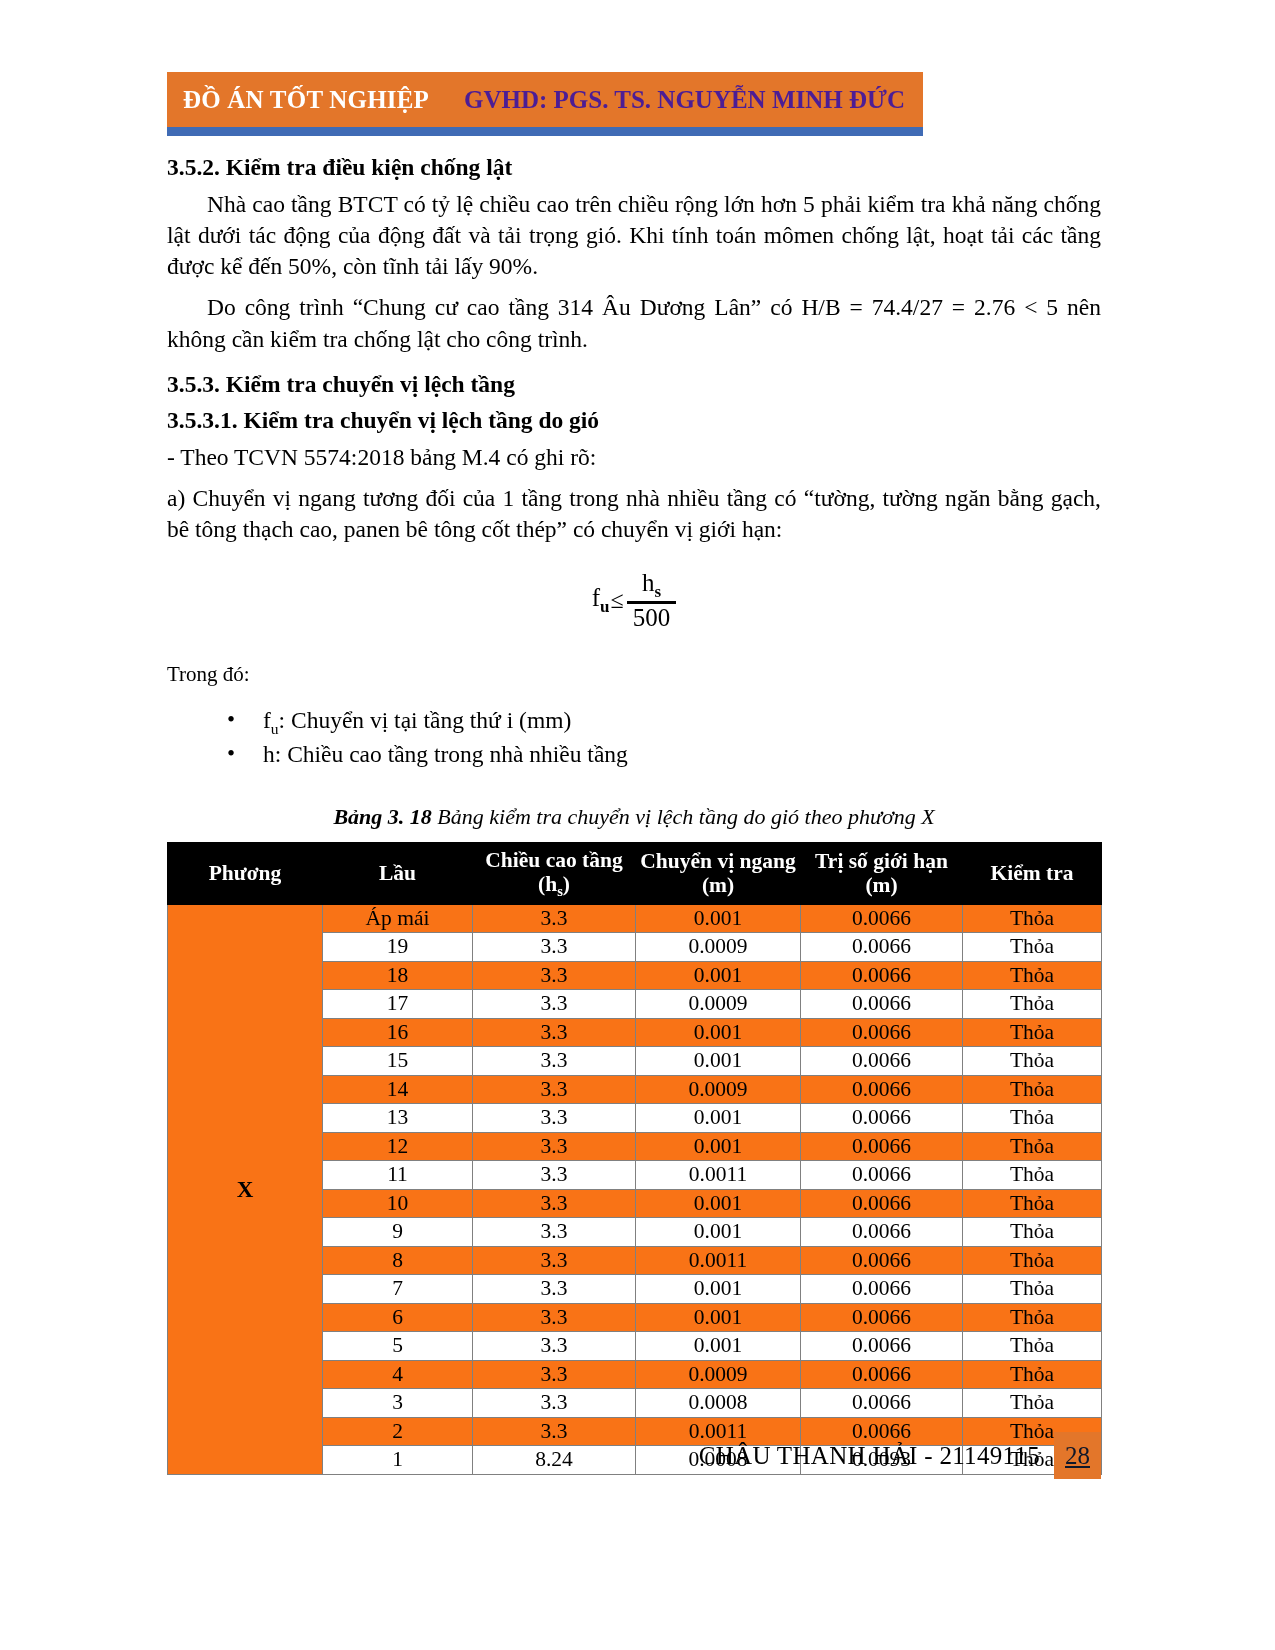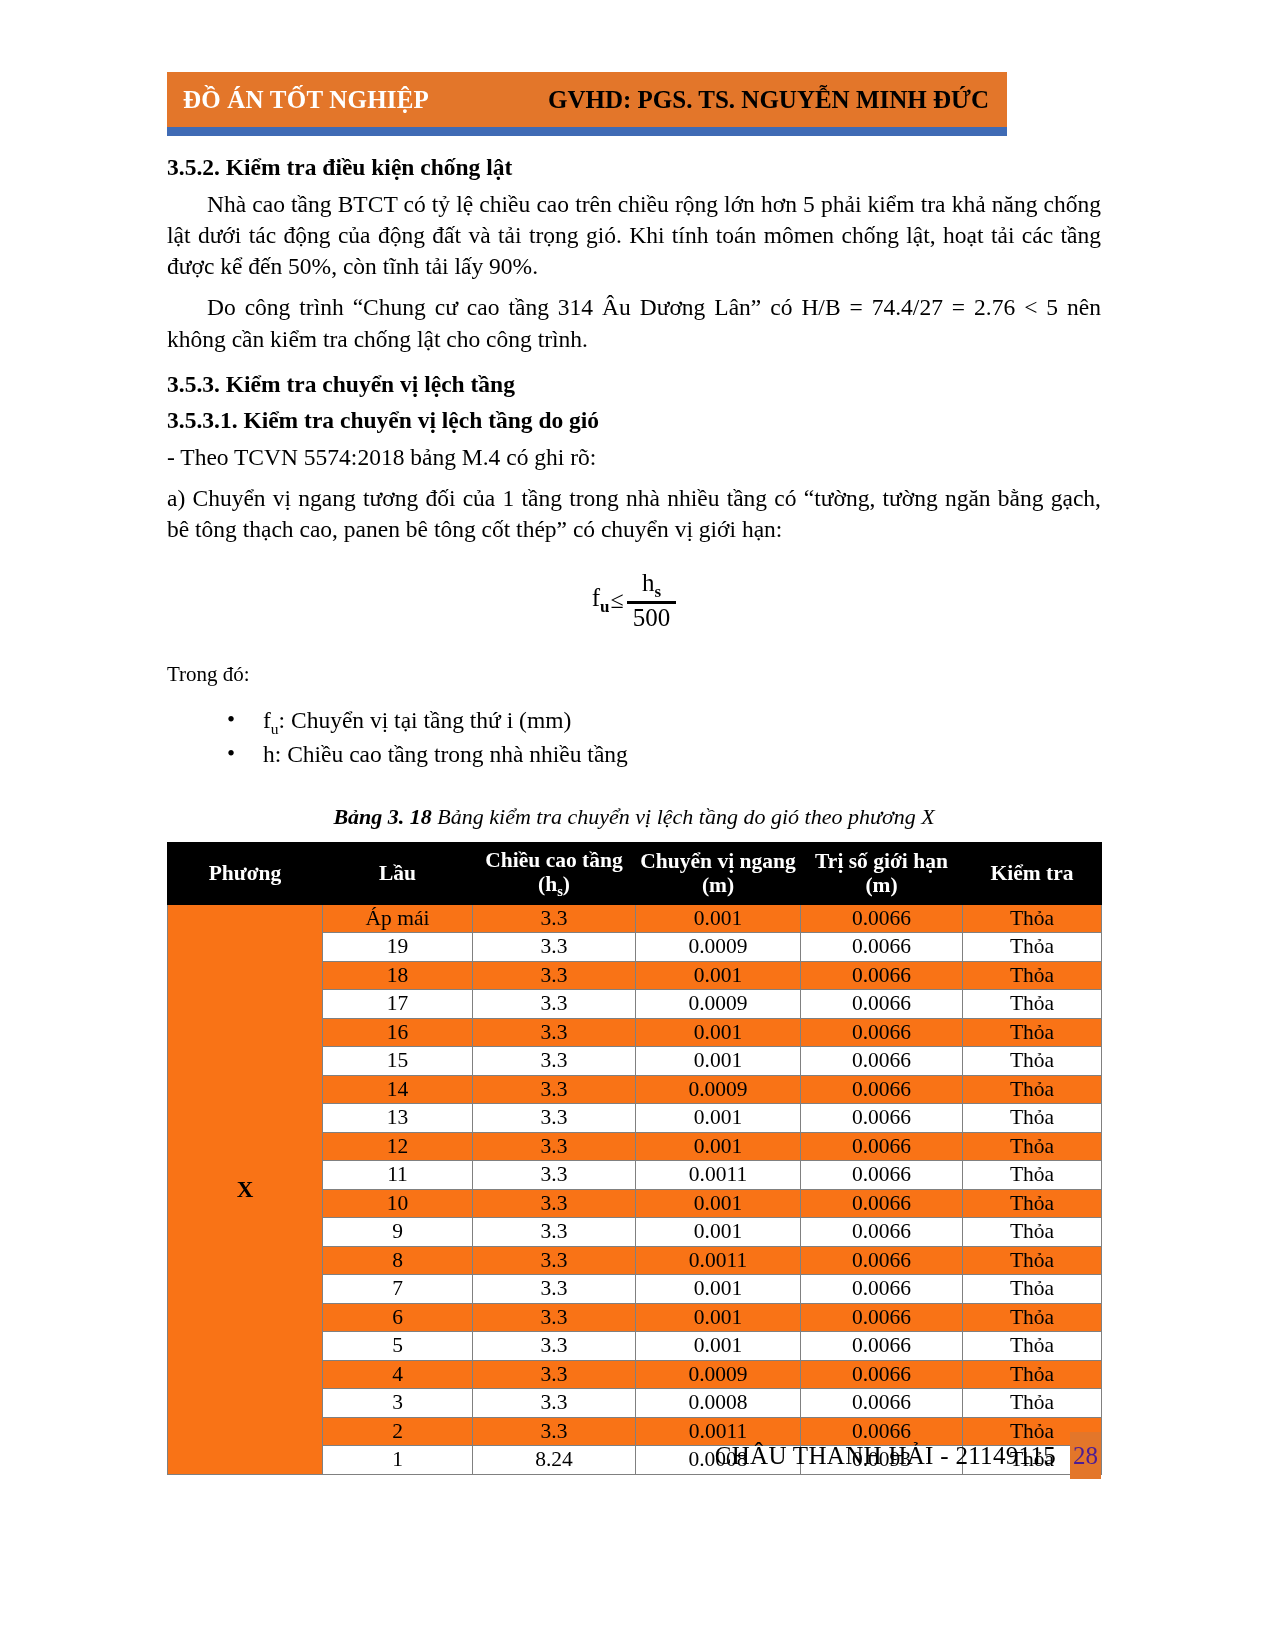--- a/index.html
+++ b/index.html
@@ -14,39 +14,39 @@
     overflow: hidden;
   }
 
   .page { position: relative; width: 1275px; height: 1650px; }
 
   
   .header-wrap {
     position: absolute;
     left: 167px;
     top: 72px;
-    width: 840px;
+    width: 756px;
   }
   .header-band {
     background: #E3762A;
     height: 55px;
     display: flex;
     align-items: center;
     justify-content: space-between;
     padding: 0 18px 0 16px;
   }
   .header-title {
     color: #ffffff;
     font-size: 25px;
     font-weight: bold;
     letter-spacing: 0.2px;
     white-space: nowrap;
   }
   .header-right {
-    color: #000000;
+    color: #4c1d95;
     font-size: 25px;
     font-weight: bold;
     white-space: nowrap;
   }
   .header-rule {
     height: 9px;
     background: #3F6BB5;
     width: 100%;
   }
 
@@ -191,27 +191,28 @@
     align-items: center;
   }
   .footer-name {
     font-size: 25px;
     letter-spacing: 0.3px;
     margin-right: 14px;
     white-space: nowrap;
   }
   .footer-page {
     background: #E3762A;
-    color: #4c1d95;
+    color: #0f172a;
     font-size: 25px;
-    width: 31px;
+    width: 47px;
     height: 47px;
     display: flex;
     align-items: center;
     justify-content: center;
+    text-decoration: underline;
   }
 </style>
 </head>
 <body>
 
 <div class="page">
 
   <div class="header-wrap">
     <div class="header-band">
       <div class="header-title">ĐỒ ÁN TỐT NGHIỆP</div>

